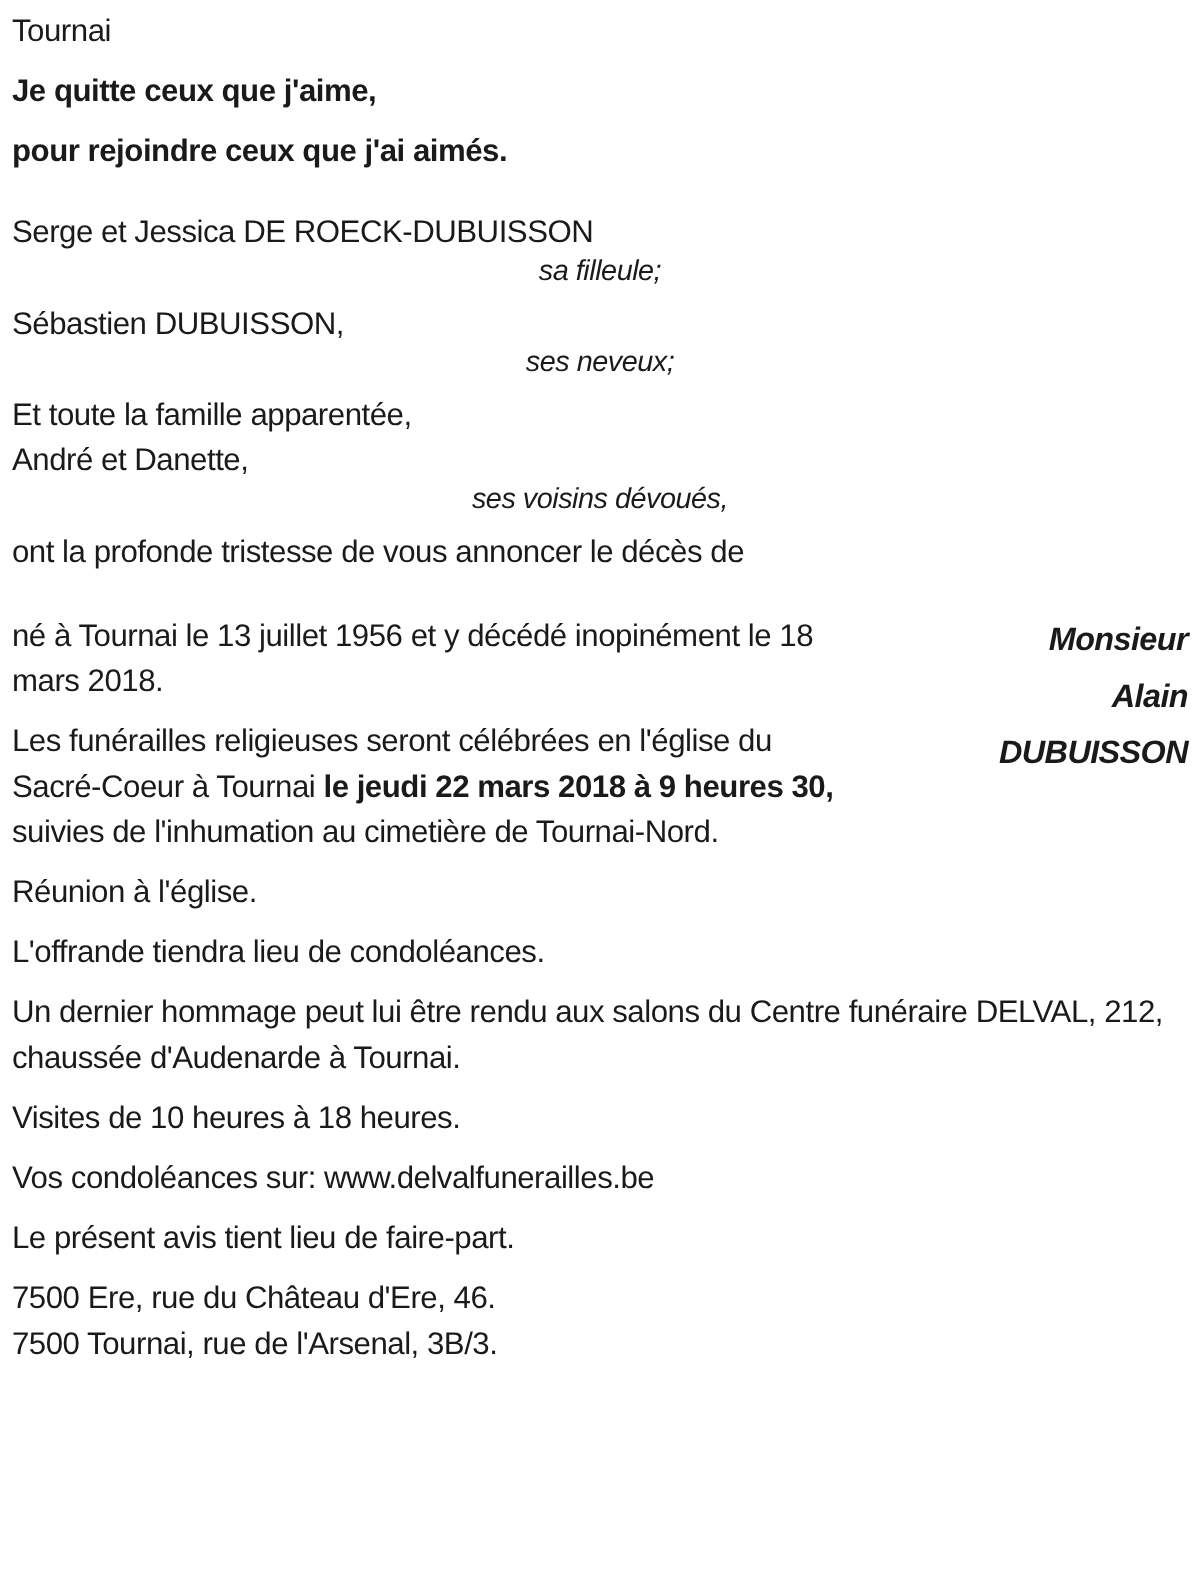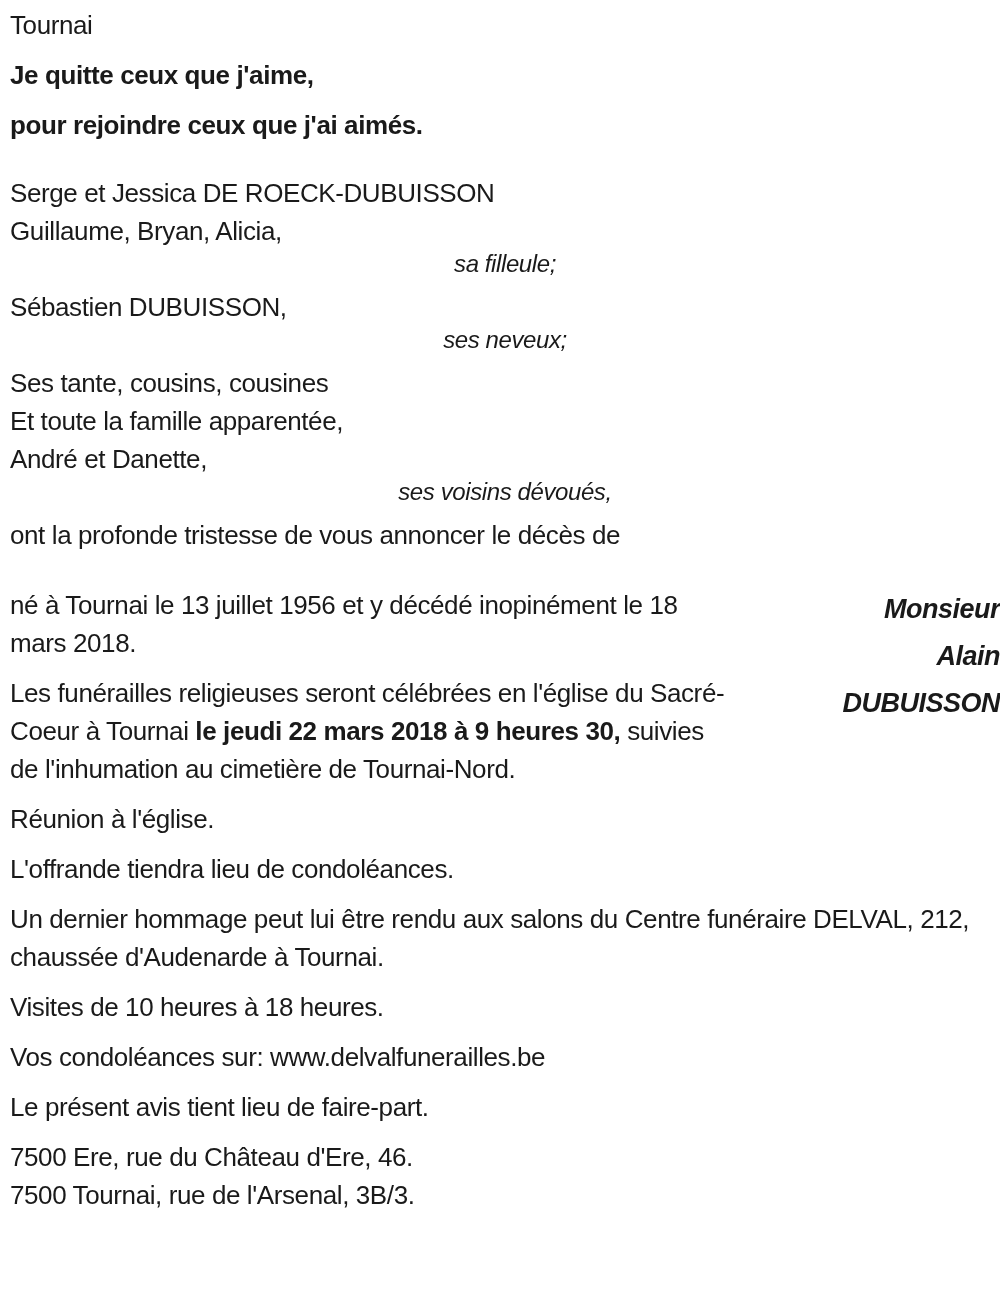--- a/index.html
+++ b/index.html
@@ -5,21 +5,21 @@
   html, body {
     margin: 0;
     padding: 0;
     background: #ffffff;
   }
   .page {
     position: relative;
     width: 1000px;
     height: 1311px;
     box-sizing: border-box;
-    padding: 6px 0 0 10px;
+    padding: 6px 10px 0 10px;
     background: #ffffff;
     color: #1a1a1a;
     font-family: "Liberation Sans", sans-serif;
     font-size: 26px;
     line-height: 38px;
     letter-spacing: -0.4px;
     overflow: hidden;
   }
   .page p { margin: 0 0 12px 0; }
 
@@ -67,31 +67,29 @@
 
   <p class="city">Tournai</p>
 
   <p class="epigraph">Je quitte ceux que j'aime,</p>
   <p class="epigraph">pour rejoindre ceux que j'ai aimés.</p>
 
   <div class="family">
 
     <div class="family-group">
       <div class="group-line">Serge et Jessica DE ROECK-DUBUISSON</div>
-      <div class="group-line">Guillaume, Bryan, Alicia,</div>
       <div class="relation">sa filleule;</div>
     </div>
 
     <div class="family-group">
       <div class="group-line">Sébastien DUBUISSON,</div>
       <div class="relation">ses neveux;</div>
     </div>
 
     <div class="family-group">
-      <div class="group-line">Ses tante, cousins, cousines</div>
       <div class="group-line">Et toute la famille apparentée,</div>
       <div class="group-line">André et Danette,</div>
       <div class="relation">ses voisins dévoués,</div>
     </div>
 
   </div>
 
   <p class="intro">ont la profonde tristesse de vous annoncer le décès de</p>
 
   <section class="main clearfix">

